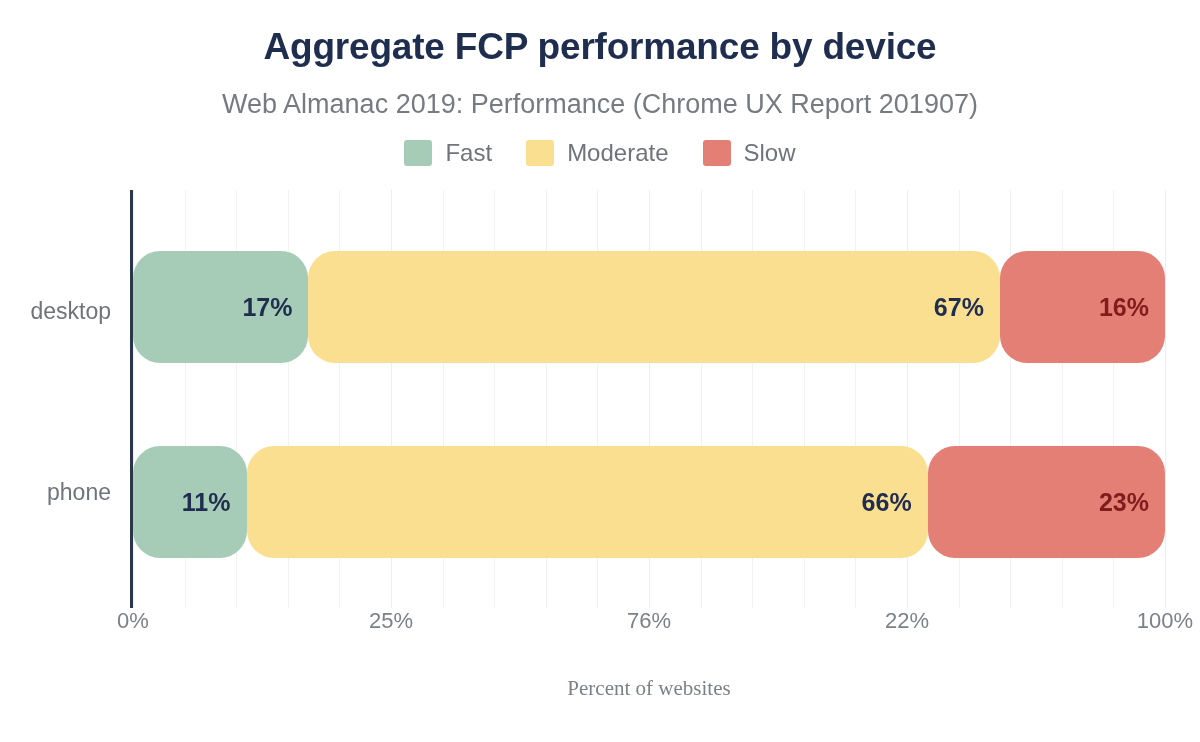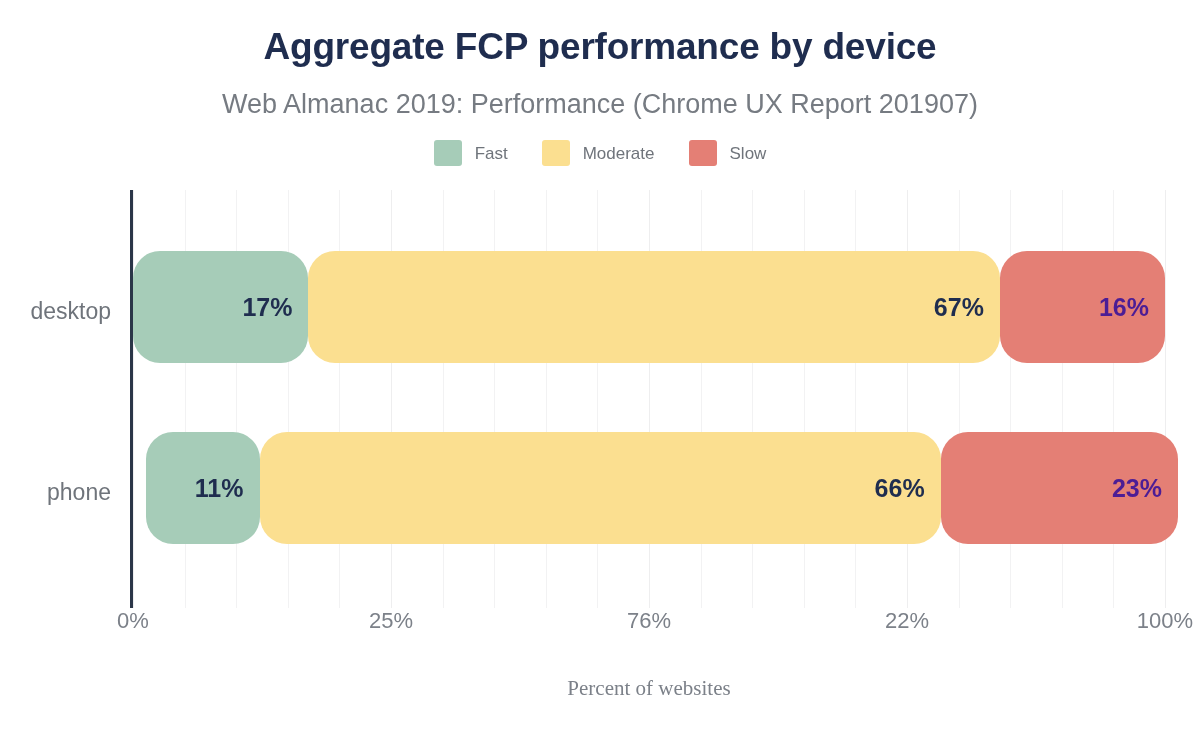--- a/index.html
+++ b/index.html
@@ -63,21 +63,21 @@
     align-items: center;
     gap: 13px;
   }
   .legend-swatch {
     width: 28px;
     height: 26px;
     border-radius: 3px;
     display: block;
   }
   .legend-label {
-    font-size: 17px;
+    font-size: 24px;
     color: #6f747b;
     line-height: 1;
     white-space: nowrap;
   }
 
   
   .plot {
     position: absolute;
     left: 133px;
     top: 190px;
@@ -108,21 +108,21 @@
     background: #2b3648;
   }
 
   .bar-row {
     position: absolute;
     left: 0;
     height: 112px;
     width: 100%;
   }
   .bar-row.row-0 { top: 61px; }
-  .bar-row.row-1 { top: 242px; padding-left: 13px; }
+  .bar-row.row-1 { top: 256px; }
 
   .bar-track {
     position: relative;
     height: 112px;
     width: 100%;
     border-radius: 4px;
     overflow: hidden;
   }
 
   .seg {
@@ -136,21 +136,21 @@
     padding-right: 16px;
     border-radius: 27px;
   }
   .seg-label {
     font-size: 25px;
     font-weight: bold;
     line-height: 1;
     white-space: nowrap;
   }
   .seg-label.dark { color: #1f2d4f; }
-  .seg-label.light { color: #4c1d95; }
+  .seg-label.light { color: #7f1d1d; }
 
   
   .cat-label {
     position: absolute;
     right: 1089px; 
     width: 220px;
     text-align: right;
     font-size: 23px;
     color: #6f747b;
     line-height: 1;

